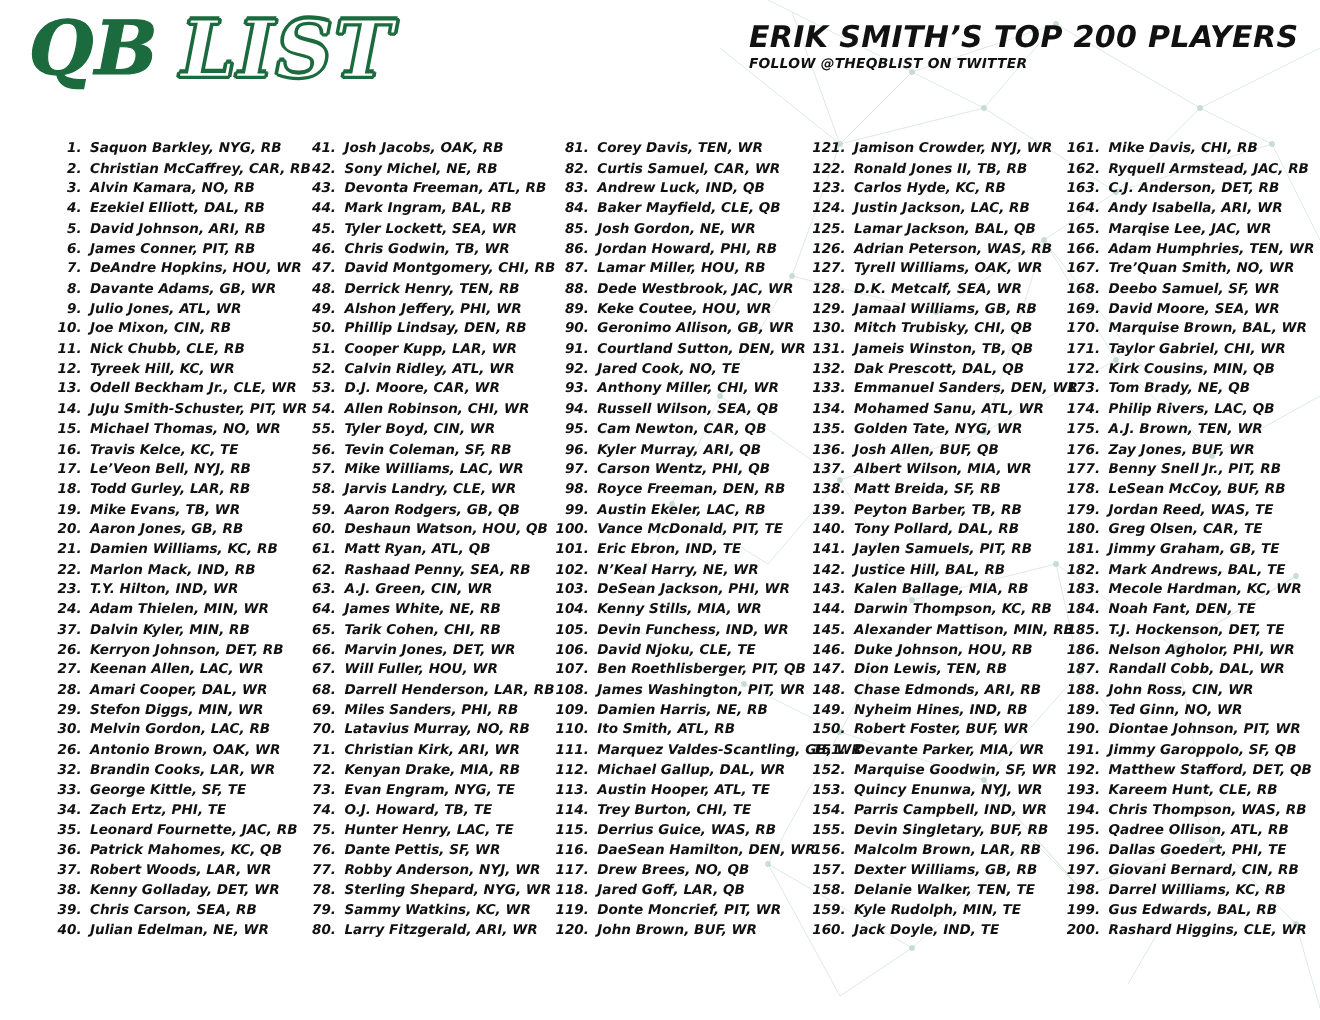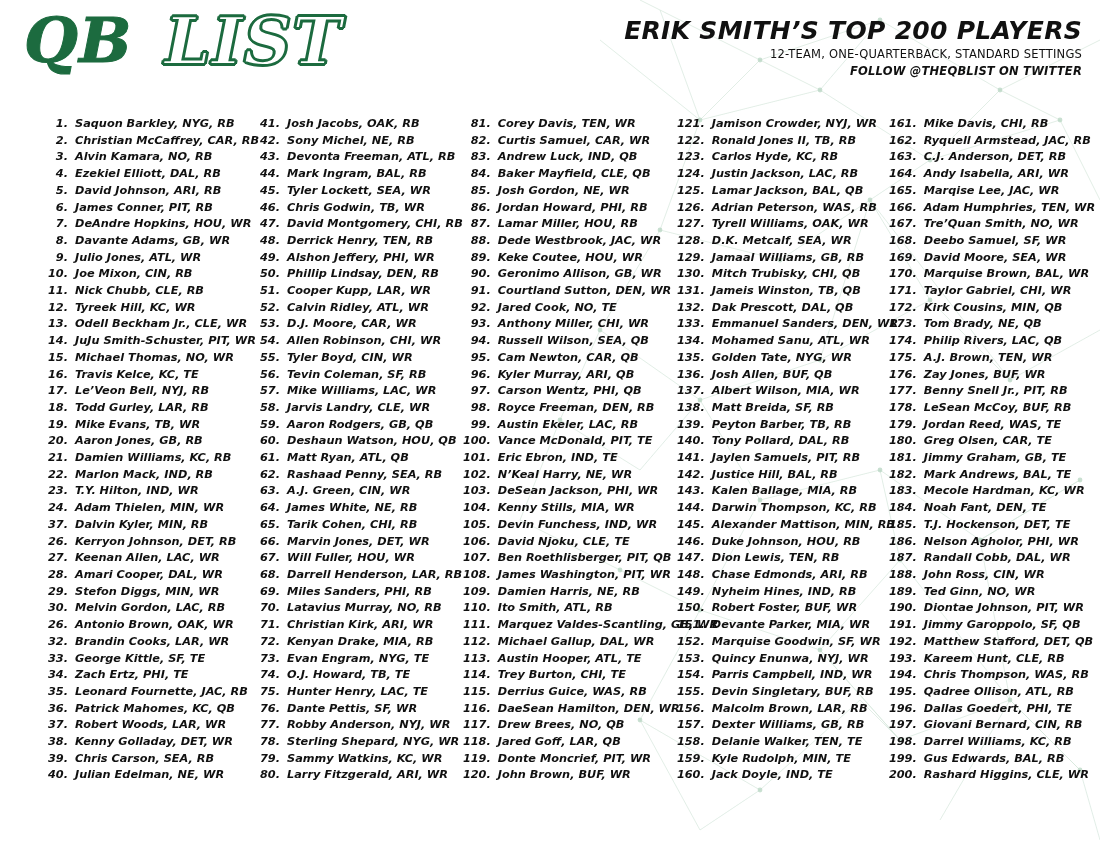--- a/index.html
+++ b/index.html
@@ -24,21 +24,21 @@
     z-index: 2;
     height: 100px;
     padding: 8px 18px 0 24px;
     display: flex;
     align-items: flex-start;
     justify-content: space-between;
   }
   .logo {
     display: flex;
     align-items: center;
-    gap: 32px;
+    gap: 18px;
     margin-top: 2px;
   }
   .logo-qb {
     font-family: "DejaVu Serif", serif;
     font-weight: 700;
     font-style: italic;
     font-size: 62px;
     line-height: 62px;
     color: #1c6b3f;
     letter-spacing: 1px;
@@ -51,21 +51,20 @@
     font-size: 66px;
     line-height: 62px;
     color: #ffffff;
     letter-spacing: 1px;
     -webkit-text-stroke: 2px #1c6b3f;
     text-shadow:
       2px 0 0 #1c6b3f, -2px 0 0 #1c6b3f,
       0 2px 0 #1c6b3f, 0 -2px 0 #1c6b3f;
   }
   .title-block {
-    text-align: right;
     padding-top: 8px;
   }
   .title-main {
     font-family: "DejaVu Sans", sans-serif;
     font-weight: 700;
     font-style: italic;
     font-size: 25px;
     line-height: 29px;
     letter-spacing: 0.3px;
     color: #111;
@@ -174,21 +173,20 @@
   </g>
 </svg>
 
 <div class="header">
   <div class="logo">
     <span class="logo-qb">QB</span>
     <span class="logo-list">LIST</span>
   </div>
   <div class="title-block">
     <div class="title-main">ERIK SMITH’S TOP 200 PLAYERS</div>
-    <div class="title-sub">12-TEAM, ONE-QUARTERBACK, STANDARD SETTINGS</div>
     <div class="title-follow">FOLLOW @THEQBLIST ON TWITTER</div>
   </div>
 </div>
 
 <div class="columns">
   <div class="col">
       <div class="rank-row">
         <span class="rank-num">1.</span>
         <span class="rank-name">Saquon Barkley, NYG, RB</span>
       </div>

